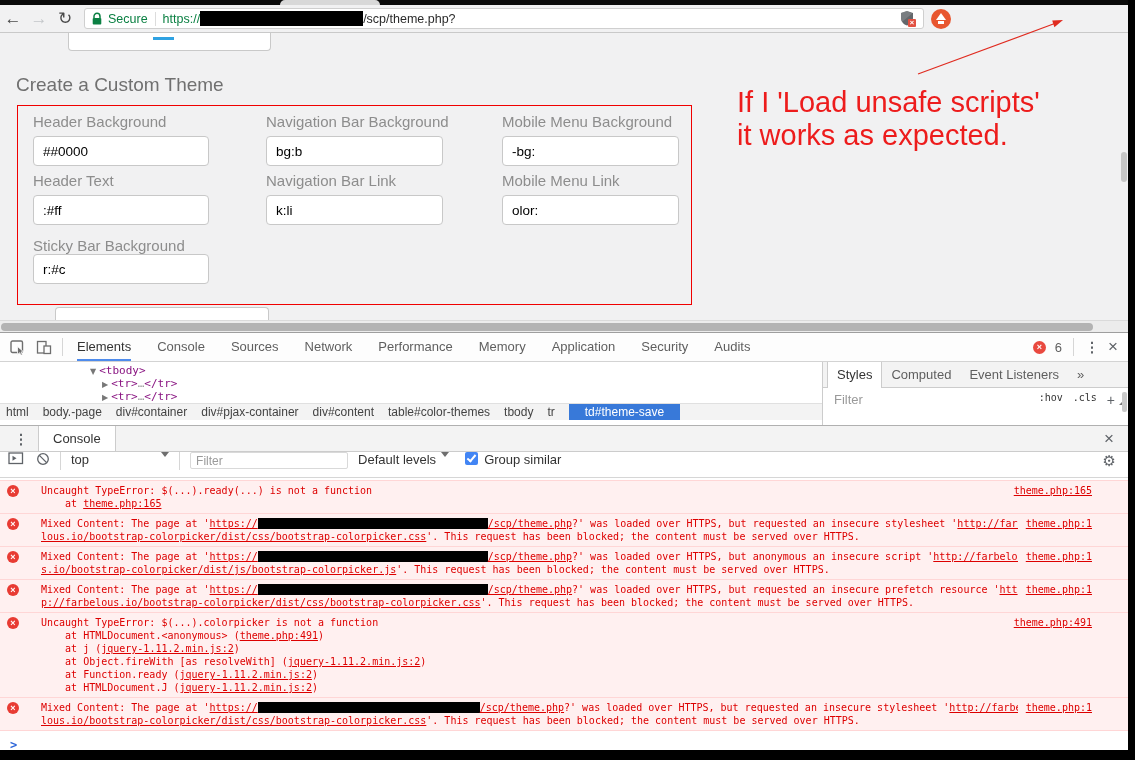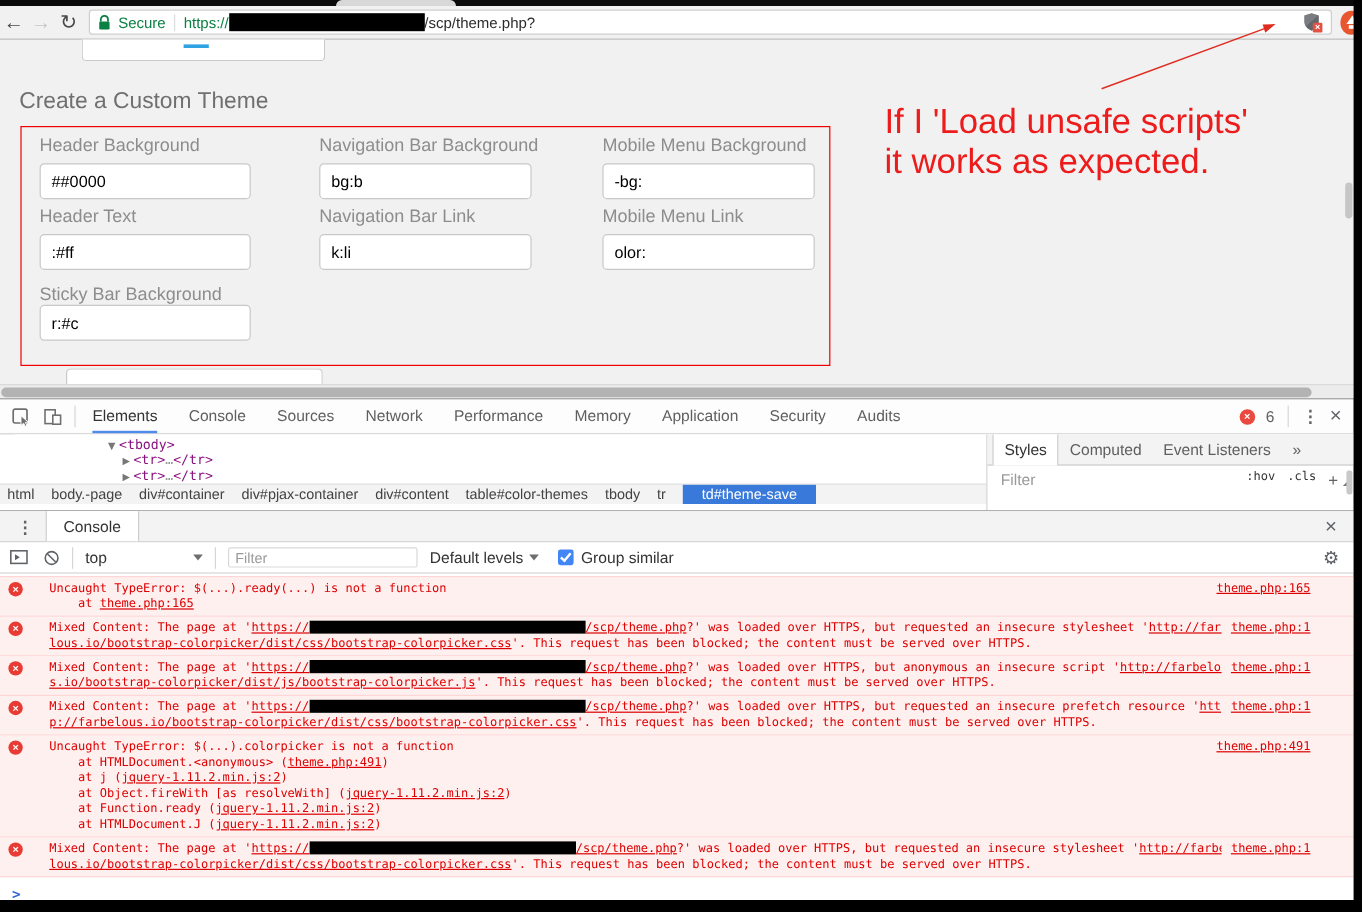--- a/index.html
+++ b/index.html
@@ -6,21 +6,21 @@
   .screen{position:relative;width:1135px;height:760px;background:#000;overflow:hidden;
           font-family:"Liberation Sans",sans-serif;-webkit-font-smoothing:antialiased;}
   
   .top-strip{position:absolute;left:0;top:0;width:1135px;height:5px;background:#0a0a0a;}
   .tab-notch{position:absolute;left:280px;top:0;width:100px;height:5px;background:#d8d8d8;border-radius:6px 6px 0 0;}
   .browser-bar{position:absolute;left:0;top:5px;width:1135px;height:28px;background:#f1f1f2;
                border-bottom:1px solid #c9c9c9;display:flex;align-items:center;box-sizing:border-box;}
   .nav-btn{font-size:17px;color:#4a4a4a;width:26px;text-align:center;cursor:default;line-height:26px;}
   .nav-btn.disabled{color:#c3c6c9;}
   .omnibox{height:21px;background:#fff;border:1px solid #cfcfcf;border-radius:3px;flex:0 0 auto;
-           width:1036px;margin-left:6px;display:flex;align-items:center;box-sizing:border-box;padding:0 6px;}
+           width:840px;margin-left:6px;display:flex;align-items:center;box-sizing:border-box;padding:0 6px;}
   .secure-label{color:#0b8043;font-size:12.5px;margin-left:5px;}
   .omni-div{width:1px;height:14px;background:#dcdcdc;margin:0 7px;}
   .scheme{color:#0b8043;font-size:12.5px;}
   .redact{display:inline-block;background:#000;}
   .redact.url{width:163px;height:15px;}
   .url-path{color:#2b2b2b;font-size:12.5px;text-align:right;}
   .omni-spacer{flex:1;}
   .ext-btn{width:20px;height:20px;border-radius:50%;background:#e8562f;margin-left:7px;position:relative;}
   .ext-btn .tri{position:absolute;left:5px;top:4px;width:0;height:0;border-left:5px solid transparent;
                 border-right:5px solid transparent;border-bottom:7px solid #fff;}
@@ -82,21 +82,21 @@
             font-size:10px;color:#333;}
   .plus-btn{font-size:14px;color:#5f6368;font-family:"Liberation Sans",sans-serif;}
   .corner-tri{width:0;height:0;border-bottom:5px solid #777;border-left:5px solid transparent;margin-left:-6px;margin-top:8px;}
   .styles-thumb{position:absolute;right:1px;top:30px;width:5px;height:20px;background:#c9c9c9;border-radius:2px;}
   
   .console{position:absolute;left:0;top:92px;width:1128px;bottom:0;background:#fff;border-top:1px solid #b0b0b0;box-sizing:border-box;}
   .con-tabrow{height:25px;background:#f3f3f3;border-bottom:1px solid #ccc;display:flex;align-items:center;box-sizing:content-box;}
   .con-chip{height:25px;line-height:25px;background:#fff;border-left:1px solid #ccc;border-right:1px solid #ccc;
             padding:0 14px;font-size:13px;color:#333;margin-left:10px;}
   .con-close{margin-left:auto;margin-right:14px;}
-  .con-toolbar{height:26px;background:#fff;border-bottom:1px solid #d6d6d6;display:flex;align-items:center;box-sizing:border-box;padding-left:8px;}
+  .con-toolbar{height:26px;background:#fff;border-bottom:1px solid #d6d6d6;display:flex;box-sizing:border-box;padding-left:8px;}
   .con-sel{font-size:13px;color:#333;}
   .caret-down{width:0;height:0;border-left:4px solid transparent;border-right:4px solid transparent;border-top:5px solid #6e6e6e;}
   .con-filter{width:158px;height:17px;border:1px solid #d9d9d9;border-radius:2px;font-size:12px;padding:0 5px;outline:none;
               font-family:"Liberation Sans",sans-serif;color:#333;box-sizing:border-box;}
   .con-filter::placeholder{color:#9a9a9a;}
   .cb{width:13px;height:13px;background:#4285f4;border-radius:2px;position:relative;}
   .cb::after{content:"";position:absolute;left:4px;top:1px;width:3px;height:7px;border:solid #fff;border-width:0 2px 2px 0;transform:rotate(40deg);}
   .gear{margin-left:auto;margin-right:12px;font-size:15px;color:#5f6368;font-family:"DejaVu Sans",sans-serif;}
   .con-body{position:absolute;left:0;top:54px;right:0;bottom:0;background:#fff;overflow:hidden;
             font-family:"DejaVu Sans Mono",monospace;font-size:10px;color:#dd0000;}

